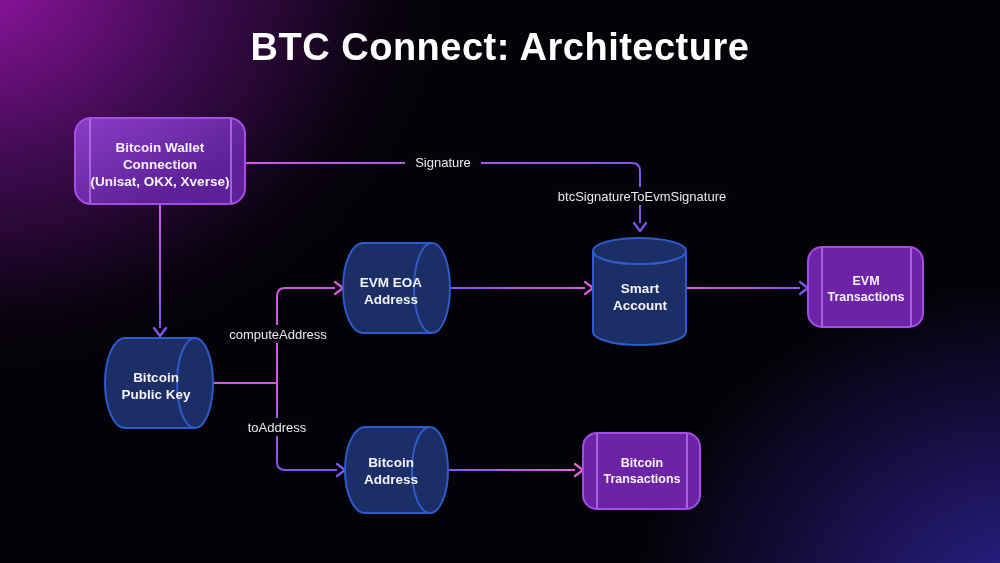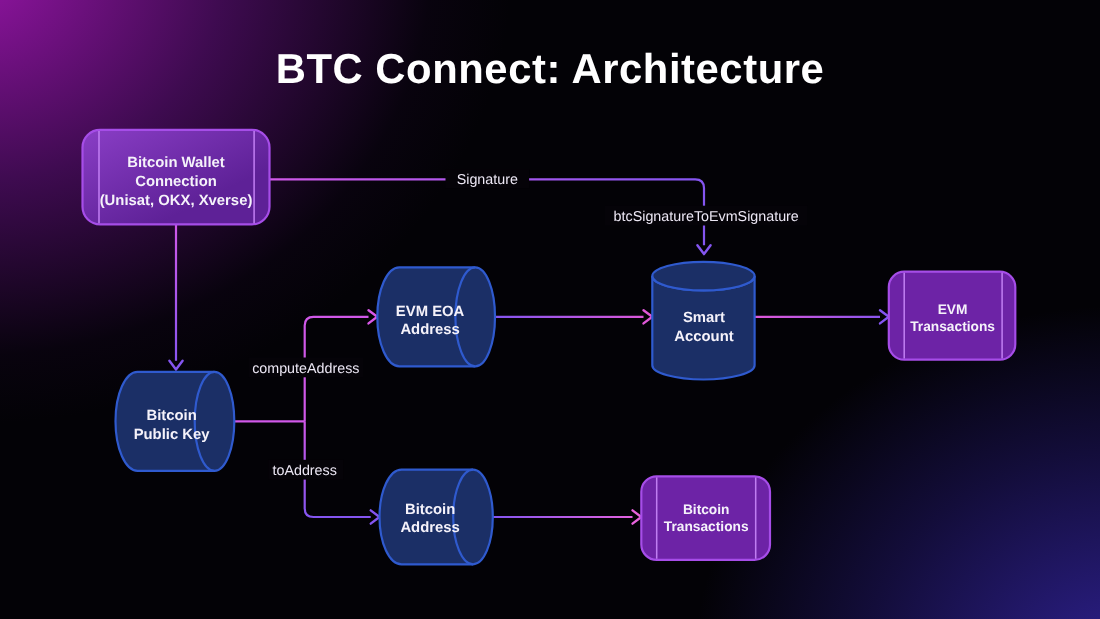--- a/index.html
+++ b/index.html
@@ -6,21 +6,21 @@
   body{
     width:1000px;height:563px;overflow:hidden;
     font-family:"Liberation Sans",sans-serif;
     background:
       radial-gradient(620px 520px at -30px -30px, rgba(158,22,175,0.95) 0%, rgba(110,18,140,0.55) 38%, rgba(40,8,60,0.15) 68%, transparent 80%),
       radial-gradient(520px 440px at 102% 108%, rgba(48,34,150,0.95) 0%, rgba(35,24,110,0.5) 45%, transparent 75%),
       #030206;
   }
   .stage{position:relative;width:1000px;height:563px;}
   .title{
-    position:absolute;top:42px;left:0;width:1000px;
+    position:absolute;top:26px;left:0;width:1000px;
     text-align:center;color:#ffffff;
     font-size:38px;font-weight:800;letter-spacing:.5px;
   }
   svg{position:absolute;left:0;top:0;}
   .node-label{fill:#f5f2fa;font-size:13.5px;font-weight:600;text-anchor:middle;}
   .node-label-sm{fill:#f5f2fa;font-size:12.5px;font-weight:600;text-anchor:middle;}
   .edge-label{fill:#ece7f4;font-size:13px;font-weight:500;text-anchor:middle;}
   .label-bg{fill:#050308;}
   .edge{fill:none;stroke-width:2;}
   .head{fill:none;stroke-width:2.2;stroke-linecap:round;stroke-linejoin:round;}

